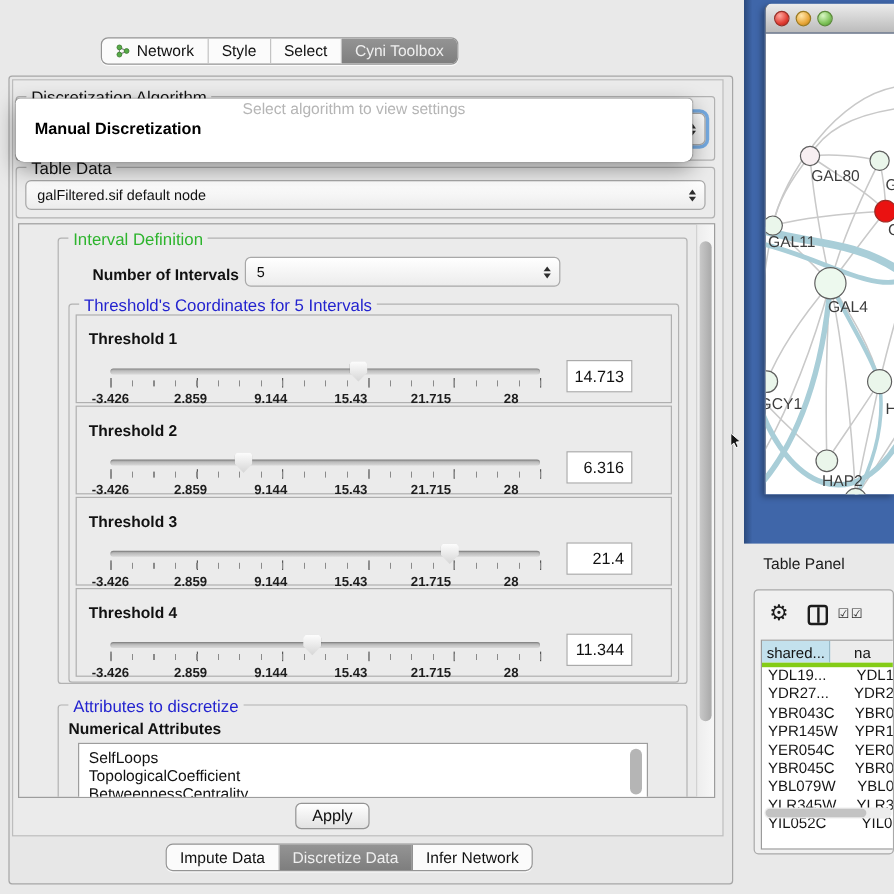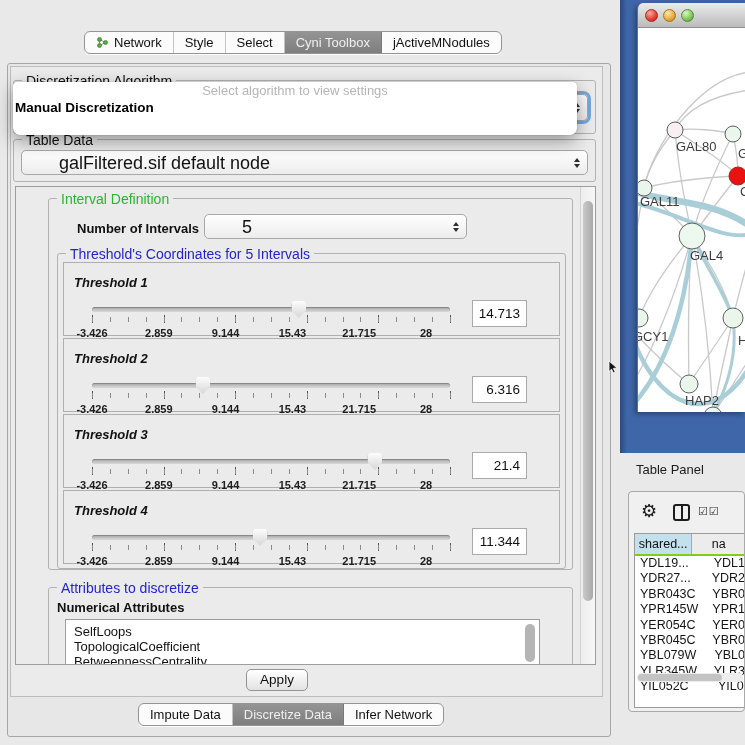--- a/index.html
+++ b/index.html
@@ -26,51 +26,51 @@
     border:1px solid #a6a6a6; border-radius:3px; background:#e7e7e7; }
   .inner-panel { position:absolute; left:10px; top:66px; width:593px; height:631px;
     border:1px solid #bdbdbd; background:#ebebeb; }
 
   .group { position:absolute; border:1px solid #b2b2b2; border-radius:3px; }
   .gt { position:absolute; top:-8px; left:8px; background:#ebebeb; padding:0 4px; font-size:14px; color:#111; white-space:nowrap; }
   .gt.green { color:#2db42d; }
   .gt.blue { color:#2323cf; }
 
   .combo { position:absolute; background:linear-gradient(#ffffff,#ececec); border:1px solid #a8a8a8; border-radius:5px; }
-  .combo .cv { position:absolute; left:9px; top:50%; transform:translateY(-50%); font-size:18px; color:#111; white-space:nowrap;margin-left:28px; }
+  .combo .cv { position:absolute; left:9px; top:50%; transform:translateY(-50%); font-size:12px; color:#111; white-space:nowrap; }
   .stp { position:absolute; right:7px; top:50%; transform:translateY(-50%); display:flex; flex-direction:column; gap:2px; }
   .stp i { display:block; width:0; height:0; border-left:3.5px solid transparent; border-right:3.5px solid transparent; }
   .stp .up { border-bottom:4px solid #2d2d2d; }
   .stp .dn { border-top:4px solid #2d2d2d; }
 
   #alg-group { left:13px; top:80px; width:583px; height:54px; }
   #alg-combo { left:21px; top:94px; width:567px; height:27px; box-shadow:0 0 0 3px rgba(95,158,222,.85); }
   #td-group { left:13px; top:139px; width:583px; height:43px; }
   #td-combo { left:21px; top:150px; width:567px; height:25px; }
 
   #alg-popup { position:absolute; left:13px; top:82px; width:564px; height:53px; background:#fff;
     border-radius:4px 4px 7px 7px; box-shadow:0 6px 18px rgba(0,0,0,.38), 0 0 1px rgba(0,0,0,.4); z-index:50; }
   #alg-popup .ph { height:17px; line-height:18px; text-align:center; color:#b5b5b5; font-size:13px; }
-  #alg-popup .it { height:17px; line-height:17px; padding-left:2px; font-size:13.5px; color:#000; white-space:nowrap; }
+  #alg-popup .it { height:17px; line-height:17px; padding-left:16px; font-size:13.5px; color:#000; white-space:nowrap; }
   #alg-popup .it.b { font-weight:bold; }
 
   
   #viewport { position:absolute; left:15px; top:186px; width:581px; height:479px;
     border:1px solid #9d9d9d; background:#ebebeb; overflow:hidden; }
   .vsb { position:absolute; right:0; top:0; width:15px; height:100%; background:linear-gradient(90deg,#ededed,#f7f7f7); border-left:1px solid #d2d2d2; }
   .vsb .th { position:absolute; left:2px; top:14px; width:10px; height:400px; border-radius:6px;
     background:linear-gradient(90deg,#c9c9c9,#a9a9a9); }
 
   #interval-group { left:32px; top:11px; width:525px; height:372px; }
   #num-int-label { position:absolute; left:28px; top:22px; font-size:13px; font-weight:bold; color:#111; }
   #num-int-combo { left:155px; top:15px; width:263px; height:25px; }
   #thr-group { left:8px; top:54px; width:509px; height:316px; }
 
   .thr { position:absolute; left:5px; width:497px; height:74px; border:1px solid #afafaf; background:#ebebeb; }
-  .thr-label { position:absolute; left:10px; top:12px; font-size:13px; font-weight:bold; color:#111;font-style:italic; }
+  .thr-label { position:absolute; left:10px; top:12px; font-size:13px; font-weight:bold; color:#111; }
   .track { position:absolute; left:28px; top:44px; width:358px; height:5px; border-radius:3px;
     background:linear-gradient(#a9a9a9,#d9d9d9); box-shadow:inset 0 1px 1px rgba(0,0,0,.25); }
   .thumb { position:absolute; top:-6px; width:15px; height:17px; transform:translateX(-50%);
     background:linear-gradient(#fdfdfd,#d6d6d6);
     clip-path:polygon(14% 0,86% 0,100% 16%,100% 55%,50% 100%,0 55%,0 16%);
     filter:drop-shadow(0 1px 1px rgba(0,0,0,.45)); }
   .majors { position:absolute; left:28px; top:52px; width:358px; height:8px; }
   .majors i { position:absolute; top:0; width:1px; height:8px; background:#565656; }
   .minors { position:absolute; left:28px; top:54px; width:359px; height:5px;
     background:repeating-linear-gradient(90deg,#8a8a8a 0,#8a8a8a 1px,transparent 1px,transparent 17.9px); }
@@ -101,21 +101,21 @@
   #net-canvas { height:384px; background:#fff; }
 
   #tp-label { position:absolute; left:636px; top:462px; font-size:13px; color:#1b1b1b; }
   #tp-box { position:absolute; left:628px; top:491px; width:117px; height:221px; border:1px solid #a9a9a9;
     border-radius:4px; background:#f0f0f0; overflow:hidden; }
   #gear { position:absolute; left:12px; top:9px; font-size:18px; color:#1c1c1c; line-height:20px; }
   #col-icon { position:absolute; left:44px; top:12px; width:17px; height:17px; border:2px solid #1c1c1c; border-radius:3px; }
   #col-icon::after { content:""; position:absolute; left:50%; top:0; width:2px; height:100%; background:#1c1c1c; transform:translateX(-50%); }
   #checks { position:absolute; left:69px; top:13px; font-size:11px; color:#2a2a2a; letter-spacing:1px; }
   #tp-table { position:absolute; left:5px; top:41px; width:112px; height:175px; border:1px solid #9b9b9b; background:#fff; overflow:hidden; }
-  .thead { display:flex; height:22px; border-bottom:2px solid #84cc16; }
+  .thead { display:flex; height:22px; border-bottom:4px solid #84cc16; }
   .hc { font-size:12.5px; line-height:21px; text-align:center; color:#111; white-space:nowrap; }
   .hc1 { width:76px; background:#c3e1ed; border-right:1px solid #8fb2c0; }
   .hc2 { width:70px; background:#ececec; }
   .trow { display:flex; height:15.4px; font-size:12.5px; color:#161616; }
   .trow .c1 { width:76px; padding-left:5px; white-space:nowrap; overflow:hidden; }
   .trow .c2 { padding-left:7px; white-space:nowrap; }
   #hsb { position:absolute; left:2px; top:139px; width:106px; height:9px; border-radius:4px; background:#ededed; }
   #hsb .th { position:absolute; left:1px; top:1px; width:84px; height:7px; border-radius:4px; background:#c3c3c3; }
 
   #cursor { position:absolute; left:608px; top:361px; z-index:99; }
@@ -139,23 +139,20 @@
       <span>Network</span>
     </div>
     <div class="s">
         <span>Style</span>
       </div>
     <div class="s">
         <span>Select</span>
       </div>
     <div class="s sel">
         <span>Cyni Toolbox</span>
-      </div>
-    <div class="s">
-        <span>jActiveMNodules</span>
       </div>
   </div>
 
   <div class="outer-panel"></div>
   <div class="inner-panel"></div>
 
   <div class="group" id="alg-group">
     <span class="gt">Discretization Algorithm</span>
   </div>
   <div class="combo" id="alg-combo">

